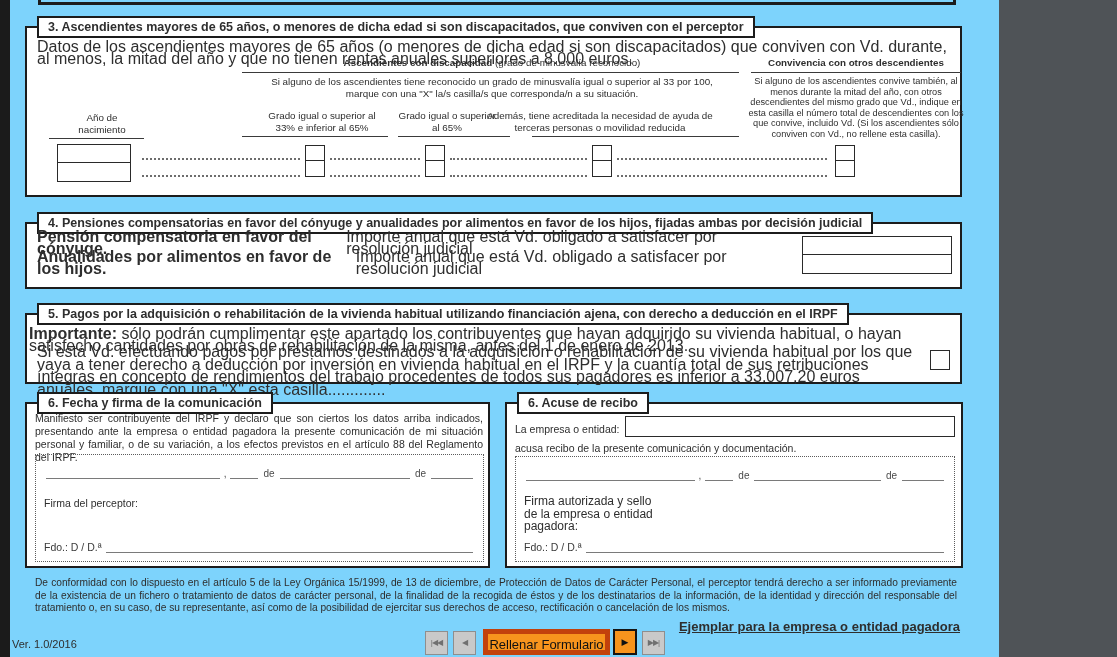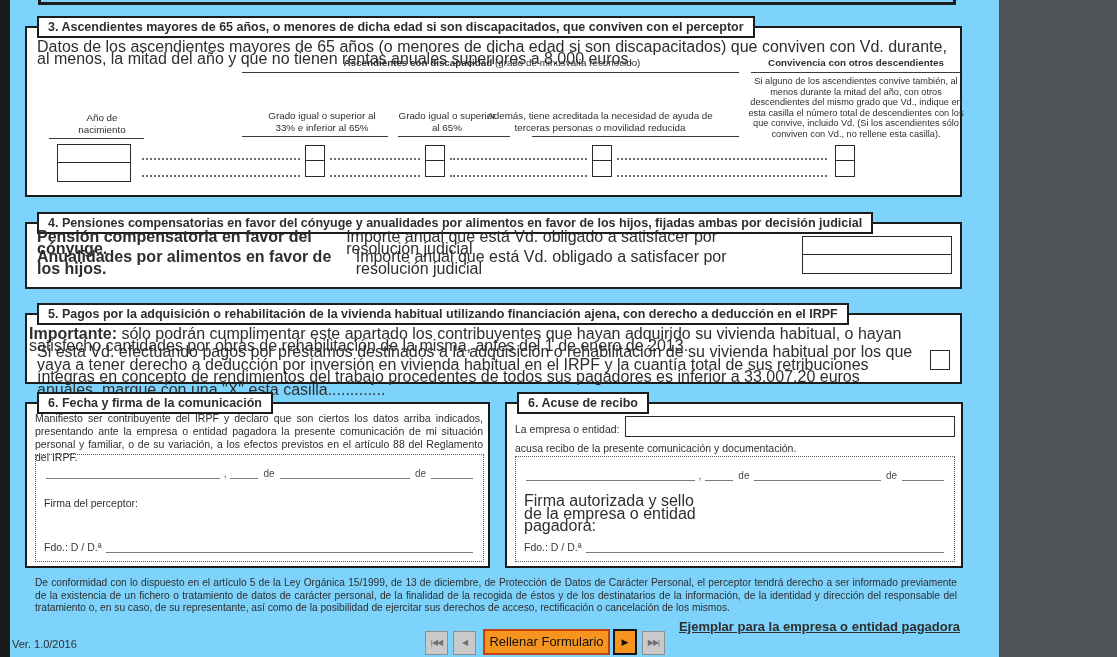--- a/index.html
+++ b/index.html
@@ -40,21 +40,21 @@
   .privacy { position:absolute; left:25px; top:577px; width:922px; font-size:10.2px;
              line-height:12.6px; text-align:justify; }
   .version { position:absolute; left:2px; top:638px; font-size:11px; }
   .copylab { position:absolute; left:640px; top:619px; width:310px; text-align:right;
              font-size:13px; font-weight:bold; text-decoration:underline; }
 
   .navbtn { position:absolute; width:23px; height:24px; background:#c9c9c9; border:1px solid #8e8e8e;
             color:#707070; font-size:8px; text-align:center; line-height:22px; letter-spacing:-1px;
             cursor:pointer; }
   .fillbtn { position:absolute; left:473px; top:629px; width:127px; height:26px; background:#F7941D;
-             border:2px solid #c2410c; font-size:13px; color:#111; text-align:center; line-height:22px;
+             border:5px solid #c2410c; font-size:13px; color:#111; text-align:center; line-height:22px;
              cursor:pointer; }
   .nextbtn { position:absolute; left:603px; top:629px; width:24px; height:26px; background:#F7941D;
              border:2px solid #141414; color:#111; font-size:9px; text-align:center; line-height:22px;
              cursor:pointer; }
 </style>
 </head>
 <body>
 
 <div class="screen">
   <div class="left-strip"></div>
@@ -65,20 +65,24 @@
 
     <div class="secbox" style="left:15px; top:26px; width:937px; height:171px;">
       <div class="sectitle">3. Ascendientes mayores de 65 años, o menores de dicha edad si son discapacitados, que conviven con el perceptor</div>
 
       <div class="abs t10" style="left:10px; top:13px; width:920px;">Datos de los ascendientes mayores de 65 años (o menores de dicha edad si son discapacitados) que conviven con Vd. durante, al menos, la mitad del año y que no tienen rentas anuales superiores a 8.000 euros.</div>
 
       <div class="abs t98 ctr" style="left:215px; top:29px; width:500px;">
         <span class="b">Ascendientes con discapacidad</span><span> (grado de minusvalía reconocido)</span>
       </div>
       <div class="rule" style="left:215px; top:44px; width:497px;"></div>
+      <div class="abs t98 ctr" style="left:230px; top:48px; width:470px;">
+        <div>Si alguno de los ascendientes tiene reconocido un grado de minusvalía igual o superior al 33 por 100,</div>
+        <div>marque con una "X" la/s casilla/s que corresponda/n a su situación.</div>
+      </div>
 
       <div class="abs t98 ctr b" style="left:720px; top:29px; width:218px;">Convivencia con otros descendientes</div>
       <div class="rule" style="left:724px; top:44px; width:210px;"></div>
       <div class="abs ctr" style="left:718px; top:48px; width:222px; font-size:9.2px; line-height:10.6px;">Si alguno de los ascendientes convive también, al menos durante la mitad del año, con otros descendientes del mismo grado que Vd., indique en esta casilla el número total de descendientes con los que convive, incluido Vd. (Si los ascendientes sólo conviven con Vd., no rellene esta casilla).</div>
 
       <div class="abs t98 ctr" style="left:20px; top:84px; width:110px;text-align:center;">
         <div>Año de</div>
         <div>nacimiento</div>
       </div>
       <div class="rule" style="left:22px; top:110px; width:95px;"></div>
@@ -188,21 +192,21 @@
       <div class="dottedbox" style="left:8px; top:52px; width:440px; height:106px;">
         <div class="dateline" style="left:10px; top:12px; right:10px;">
           <span class="ul" style="flex:4;"></span>
           <span style="margin:0 4px;">,</span>
           <span class="ul" style="width:28px;"></span>
           <span style="margin:0 5px;">de</span>
           <span class="ul" style="flex:3;"></span>
           <span style="margin:0 5px;">de</span>
           <span class="ul" style="width:42px;"></span>
         </div>
-        <div class="abs" style="left:8px; top:38px; font-size:16px; line-height:12.5px;">
+        <div class="abs" style="left:8px; top:38px; font-size:12px; line-height:12.5px;">
           <div>Firma autorizada y sello</div>
           <div>de la empresa o entidad</div>
           <div>pagadora:</div>
         </div>
         <div class="fdoline" style="left:8px; right:10px; bottom:8px;">
           <span>Fdo.: D / D.ª</span>
           <span class="ul" style="flex:1; margin-left:4px;"></span>
         </div>
       </div>
     </div>

